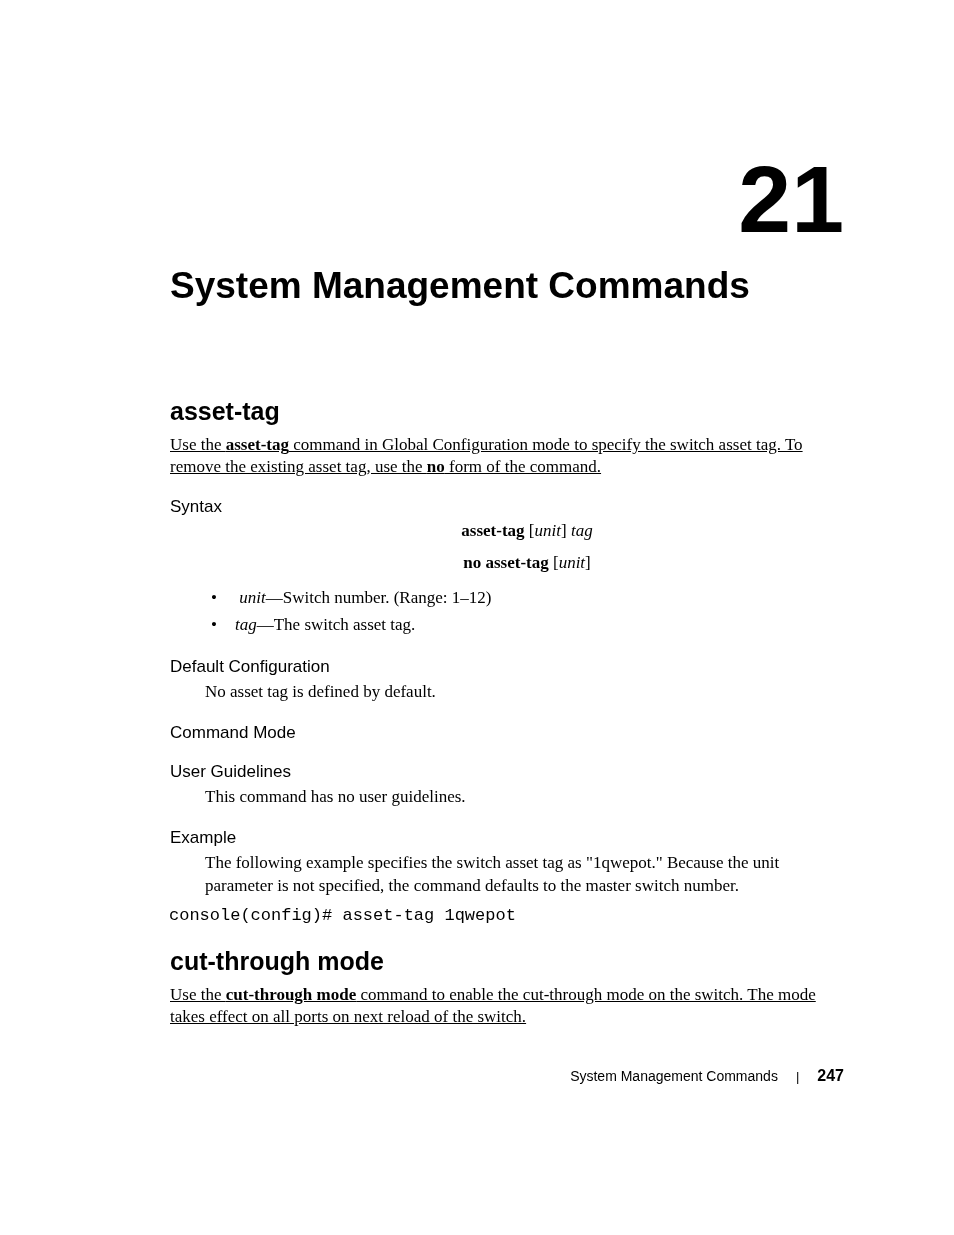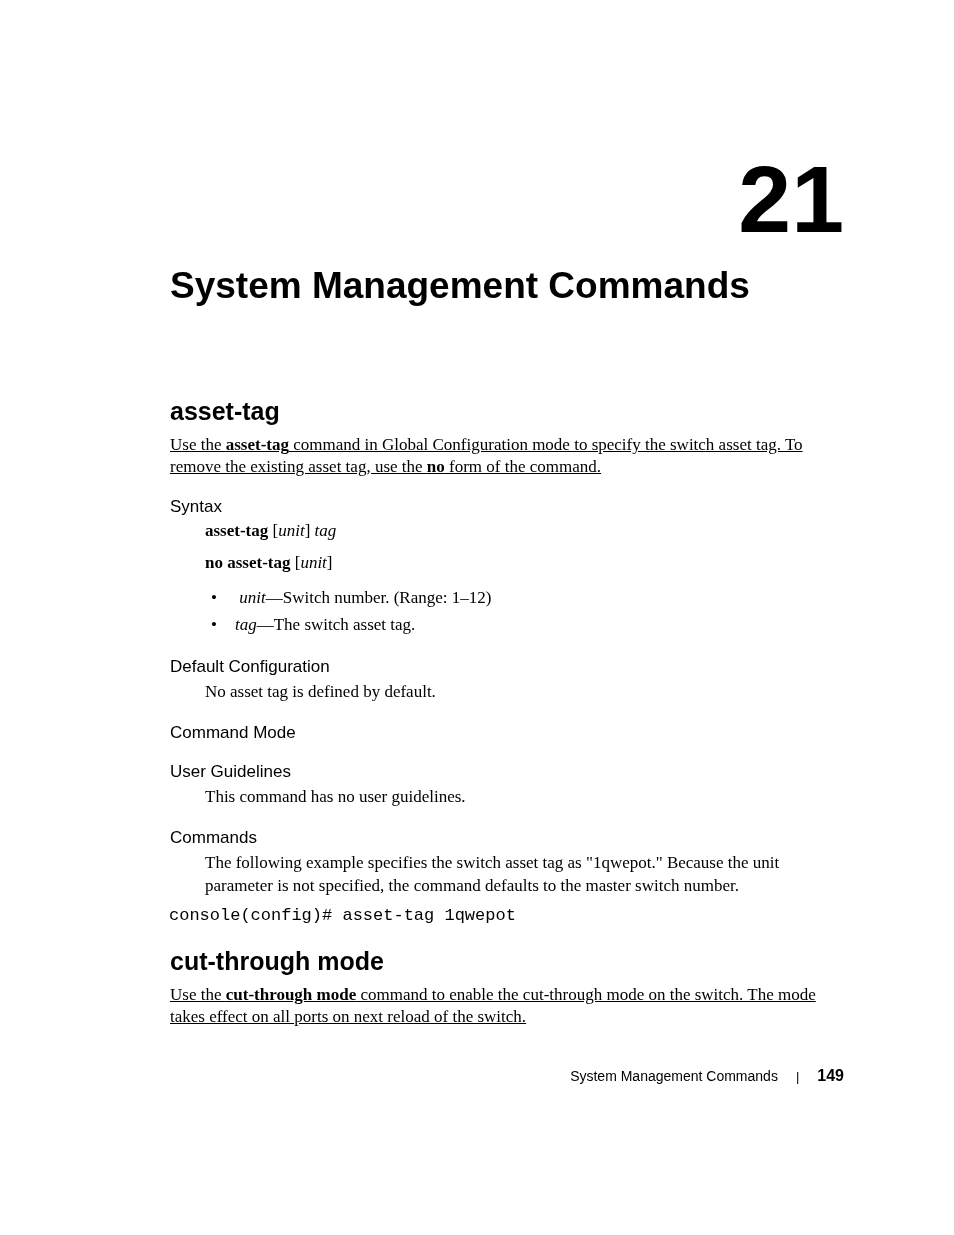--- a/index.html
+++ b/index.html
@@ -57,20 +57,21 @@
     font-stretch: condensed;
   }
   .indented {
     margin-left: 35px;
     font-size: 17px;
     line-height: 1.35;
   }
   .syntax-line {
     margin: 4px 0 12px 35px;
     font-size: 17px;
+    text-align: center;
   }
   ul.params {
     margin: 4px 0 19px 35px;
     padding: 0;
     list-style: none;
     font-size: 17px;
     font-family: Liberation Serif, serif;
   }
   ul.params li {
     position: relative;
@@ -156,30 +157,30 @@
   <div class="block">
     <div class="subheading">Command Mode</div>
   </div>
 
   <div class="block">
     <div class="subheading">User Guidelines</div>
     <div class="indented">This command has no user guidelines.</div>
   </div>
 
   <div class="block">
-    <div class="subheading">Commands</div>
+    <div class="subheading">Example</div>
     <div class="indented">The following example specifies the switch asset tag as "1qwepot." Because the unit parameter is not specified, the command defaults to the master switch number.</div>
     <div class="code">console(config)# asset-tag 1qwepot</div>
   </div>
 
   <h2 class="section-title">cut-through mode</h2>
 
   <p class="intro">
     <span>Use the </span><b>cut-through mode</b><span> command to enable the cut-through mode on the switch. The mode takes effect on all ports on next reload of the switch.</span>
   </p>
 
   <div class="footer">
     <span>System Management Commands</span>
     <span class="footer-divider">|</span>
-    <span class="footer-page">149</span>
+    <span class="footer-page">247</span>
   </div>
 
 </div>
 
 </body></html>

